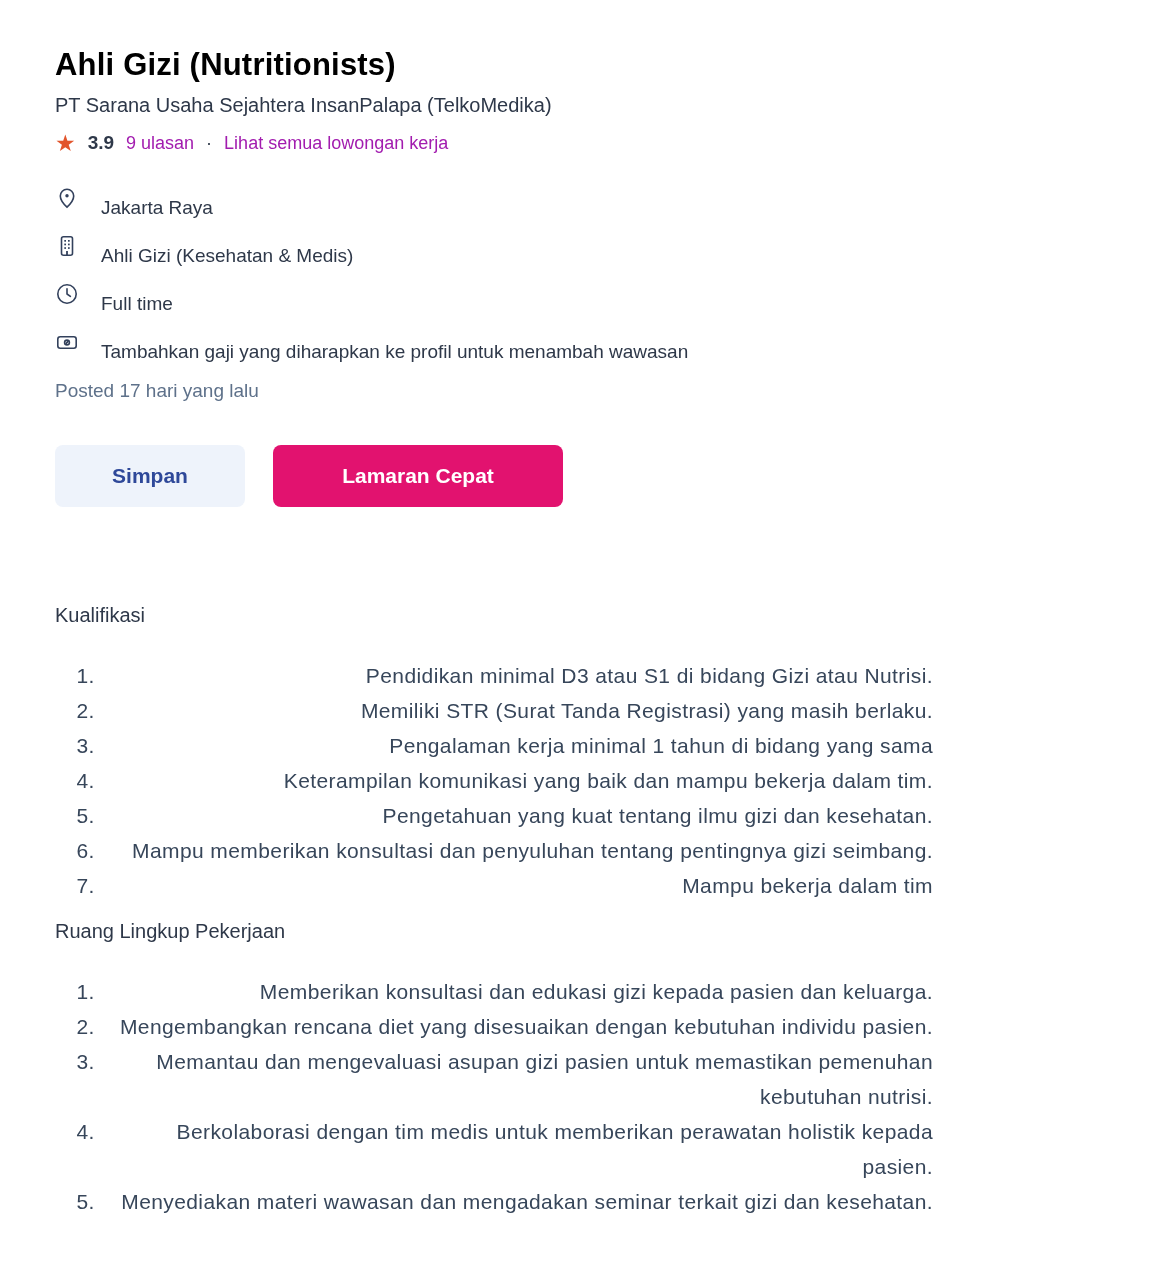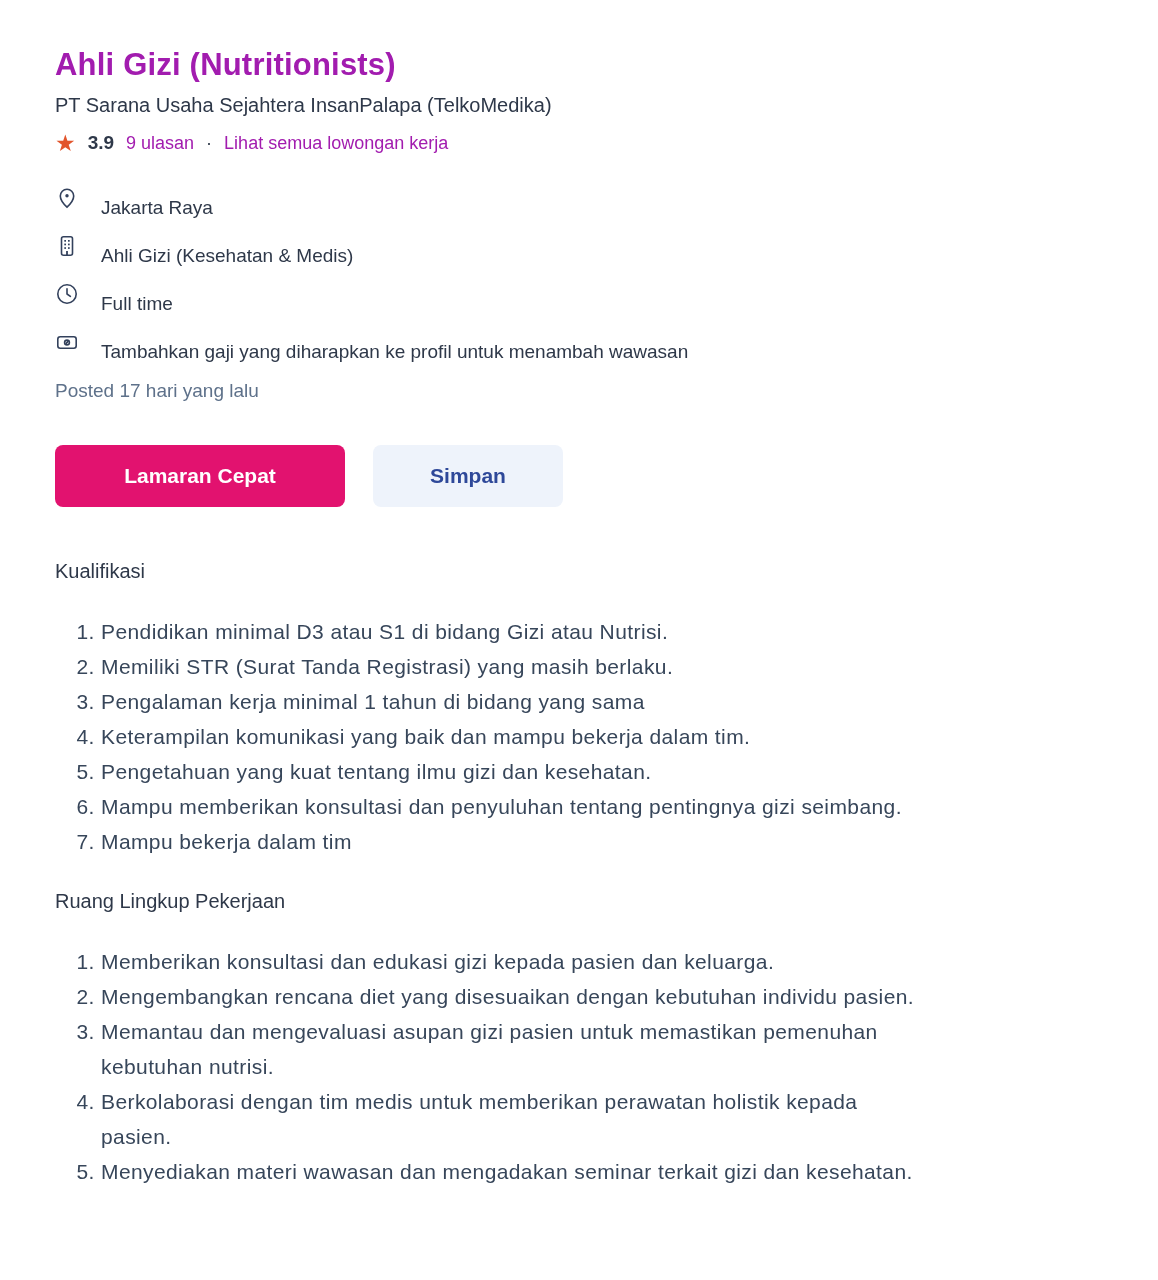--- a/index.html
+++ b/index.html
@@ -9,21 +9,21 @@
     font-family: "Liberation Sans", sans-serif;
     color: #2e3849;
     overflow: hidden;
   }
   .page { padding: 45px 30px 0 55px; }
 
   .job-title {
     font-size: 31px;
     font-weight: 700;
     letter-spacing: 0.2px;
-    color: #a21caf;
+    color: #000000;
     line-height: 40px;
   }
   .company-name {
     margin-top: 7px;
     font-size: 20px;
     line-height: 26px;
     color: #2e3849;
   }
 
   .rating-row {
@@ -84,27 +84,28 @@
     width: 190px;
     background: #eef3fb;
     color: #2e4899;
   }
 
   .section-heading {
     font-size: 20px;
     line-height: 25px;
     color: #2e3849;
   }
-  .heading-1 { margin-top: 52px; }
-  .heading-2 { margin-top: 30px; }
+  .heading-1 { margin-top: 96px; }
+  .heading-2 { margin-top: 16px; }
 
   ol.job-list {
     margin-top: 30px;
     padding-left: 46px;
     max-width: 878px;
+    text-align: right;
   }
   ol.job-list li {
     font-size: 21px;
     line-height: 35px;
     letter-spacing: 0.4px;
     color: #37465a;
   }
   ol.job-list li::marker { color: #37465a; }
 </style>
 </head>
@@ -171,22 +172,22 @@
         </svg>
       </span>
       <span class="detail-text">Tambahkan gaji yang diharapkan ke profil untuk menambah wawasan</span>
     </div>
 
   </div>
 
   <div class="posted-text">Posted 17 hari yang lalu</div>
 
   <div class="actions">
+    <button class="btn btn-save">Simpan</button>
     <button class="btn btn-apply">Lamaran Cepat</button>
-    <button class="btn btn-save">Simpan</button>
   </div>
 
   <div class="section-heading heading-1">Kualifikasi</div>
   <ol class="job-list">
     <li>Pendidikan minimal D3 atau S1 di bidang Gizi atau Nutrisi.</li>
     <li>Memiliki STR (Surat Tanda Registrasi) yang masih berlaku.</li>
     <li>Pengalaman kerja minimal 1 tahun di bidang yang sama</li>
     <li>Keterampilan komunikasi yang baik dan mampu bekerja dalam tim.</li>
     <li>Pengetahuan yang kuat tentang ilmu gizi dan kesehatan.</li>
     <li>Mampu memberikan konsultasi dan penyuluhan tentang pentingnya gizi seimbang.</li>

